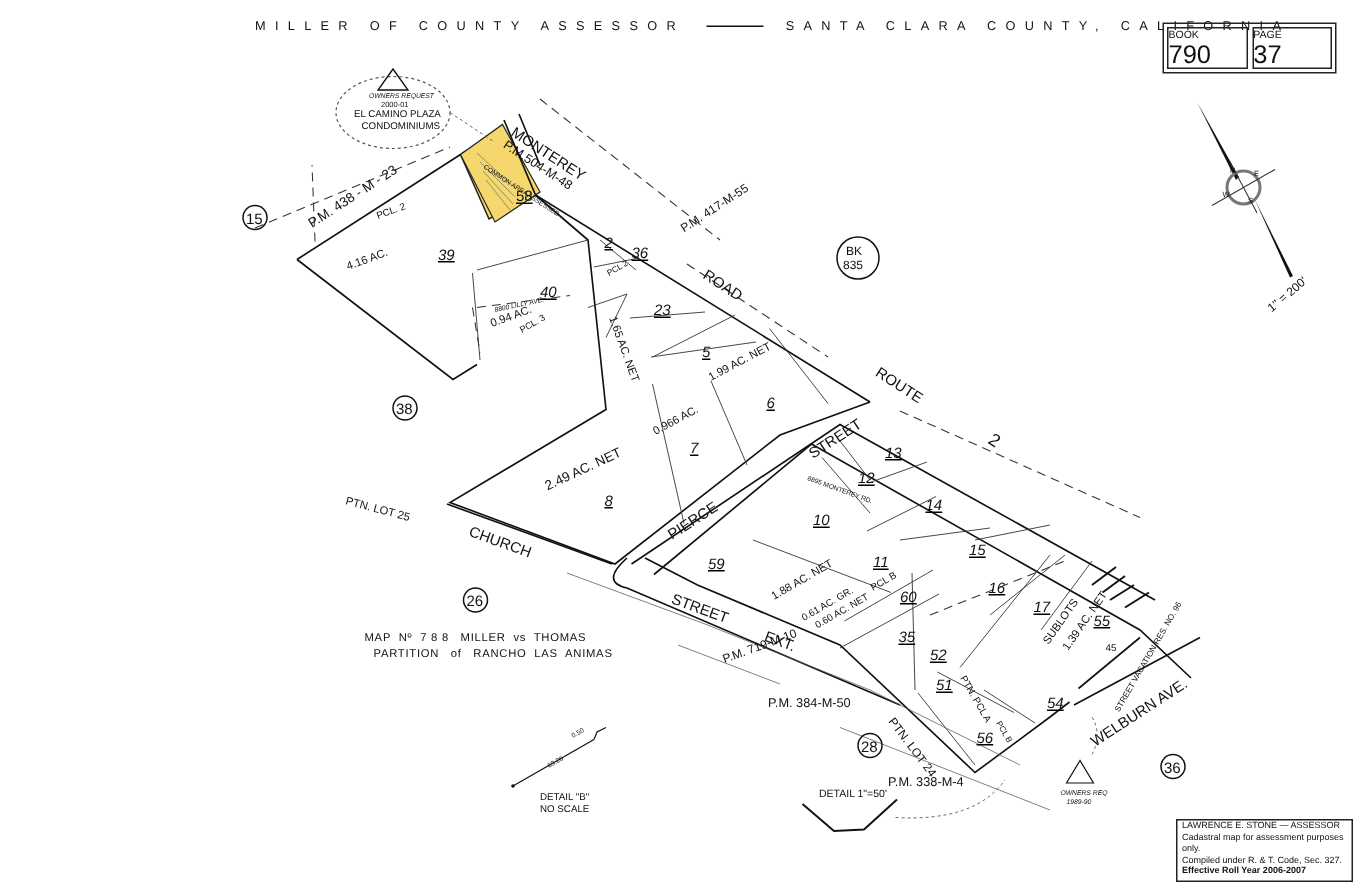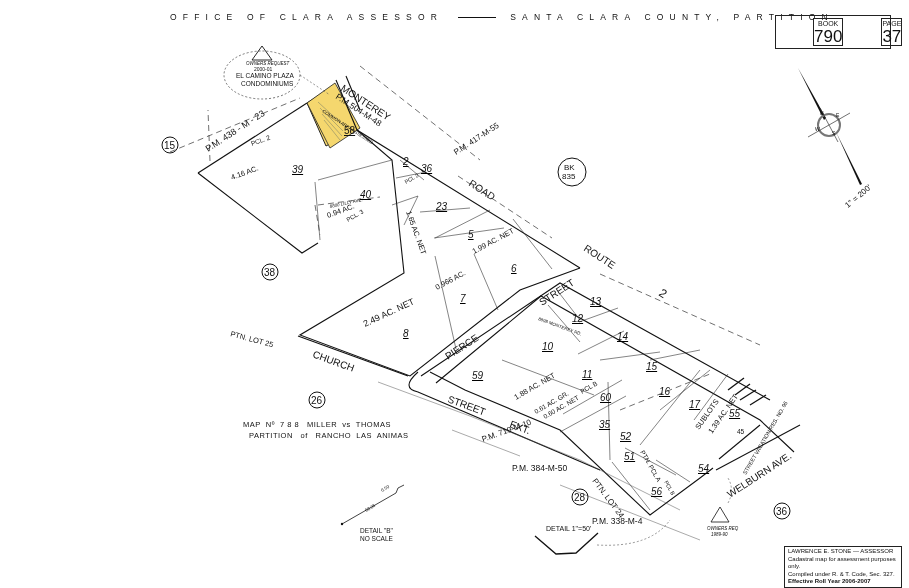--- a/index.html
+++ b/index.html
@@ -1,33 +1,33 @@
 <!DOCTYPE html>
 <html><head>
 <meta charset="utf-8">
 <style>
   html,body{margin:0;padding:0;background:#fff;}
   body{width:909px;height:588px;position:relative;overflow:hidden;font-family:"Liberation Sans",sans-serif;color:#111;}
   #map{position:absolute;left:0;top:0;width:909px;height:588px;}
   .hdr{position:absolute;top:12px;left:170px;font-size:8.5px;letter-spacing:6.2px;white-space:nowrap;}
   .bookpage{position:absolute;left:775px;top:15px;width:116px;height:34px;border:1.5px solid #222;display:flex;padding:2px;box-sizing:border-box;gap:3px;}
-  .bp-cell{flex:1;border:1.3px solid #222;text-align:center;box-sizing:border-box;margin-left:35px;}
+  .bp-cell{flex:1;border:1.3px solid #222;text-align:left;box-sizing:border-box;}
   .bp-lbl{font-size:7px;line-height:8px;margin-top:1px;}
   .bp-val{font-size:17px;line-height:17px;}
   .legend{position:absolute;left:784px;top:546px;width:118px;border:1px solid #222;font-size:6px;line-height:7.6px;padding:1px 3px;box-sizing:border-box;}
   .legend .b{font-weight:bold;}
   svg text{font-family:"Liberation Sans",sans-serif;fill:#111;}
 </style>
 </head>
 <body>
 
 <div class="hdr">
-  <span>OFFICE OF CLARA ASSESSOR</span>
+  <span>MILLER OF COUNTY ASSESSOR</span>
   <span style="display:inline-block;width:38px;border-top:1px solid #111;vertical-align:middle;margin:0 6px;"></span>
-  <span>SANTA CLARA COUNTY, PARTITION</span>
+  <span>SANTA CLARA COUNTY, CALIFORNIA</span>
 </div>
 
 <div class="bookpage">
   <div class="bp-cell">
     <div class="bp-lbl">BOOK</div>
     <div class="bp-val">790</div>
   </div>
   <div class="bp-cell">
     <div class="bp-lbl">PAGE</div>
     <div class="bp-val">37</div>

